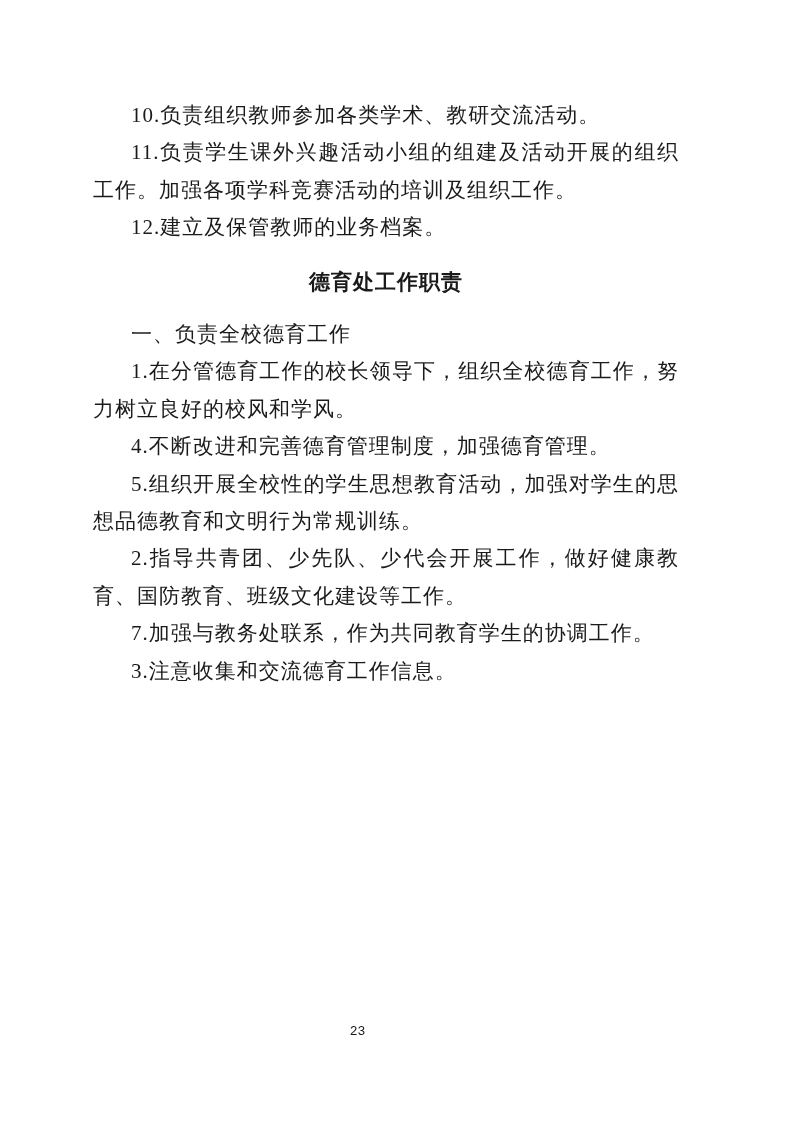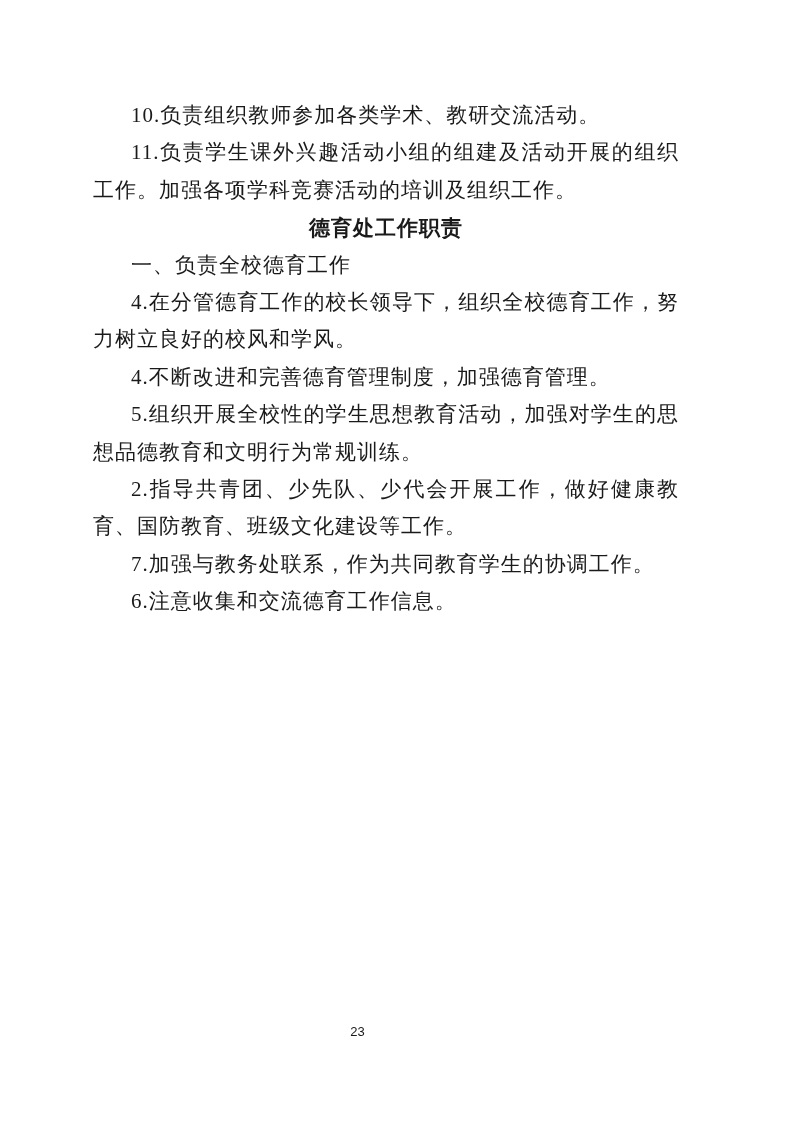--- a/index.html
+++ b/index.html
@@ -27,52 +27,53 @@
   .para {
     margin: 0;
     padding: 0;
     text-indent: 38px;
     text-align: justify;
     text-justify: inter-character;
     letter-spacing: 1px;
     word-break: break-all;
   }
   .heading {
-    margin: 0;
+    margin: 16px;
     padding: 0;
     text-indent: 0;
     text-align: center;
     font-size: 21px;
     line-height: 37.4px;
     font-weight: bold;
     font-family: "Liberation Sans", "DejaVu Sans", sans-serif;
     letter-spacing: 1px;
   }
   .page-number {
     position: absolute;
     top: 1024px;
     left: 0;
     width: 100%;
     text-align: center;
     font-size: 13px;
     line-height: 16px;
-    font-family: Liberation Sans, sans-serif;
+    font-family: Liberation Mono, monospace;
     color: #1a1a1a;
   }
 </style>
 </head>
 <body>
 
 <div class="page">
   <div class="content">
     <p class="para">10.负责组织教师参加各类学术、教研交流活动。</p>
     <p class="para">11.负责学生课外兴趣活动小组的组建及活动开展的组织工作。加强各项学科竞赛活动的培训及组织工作。</p>
+    <p class="para">12.建立及保管教师的业务档案。</p>
     <h2 class="heading">德育处工作职责</h2>
     <p class="para">一、负责全校德育工作</p>
-    <p class="para">4.在分管德育工作的校长领导下，组织全校德育工作，努力树立良好的校风和学风。</p>
+    <p class="para">1.在分管德育工作的校长领导下，组织全校德育工作，努力树立良好的校风和学风。</p>
     <p class="para">4.不断改进和完善德育管理制度，加强德育管理。</p>
     <p class="para">5.组织开展全校性的学生思想教育活动，加强对学生的思想品德教育和文明行为常规训练。</p>
     <p class="para">2.指导共青团、少先队、少代会开展工作，做好健康教育、国防教育、班级文化建设等工作。</p>
     <p class="para">7.加强与教务处联系，作为共同教育学生的协调工作。</p>
-    <p class="para">6.注意收集和交流德育工作信息。</p>
+    <p class="para">3.注意收集和交流德育工作信息。</p>
   </div>
   <div class="page-number">23</div>
 </div>
 
 </body></html>

